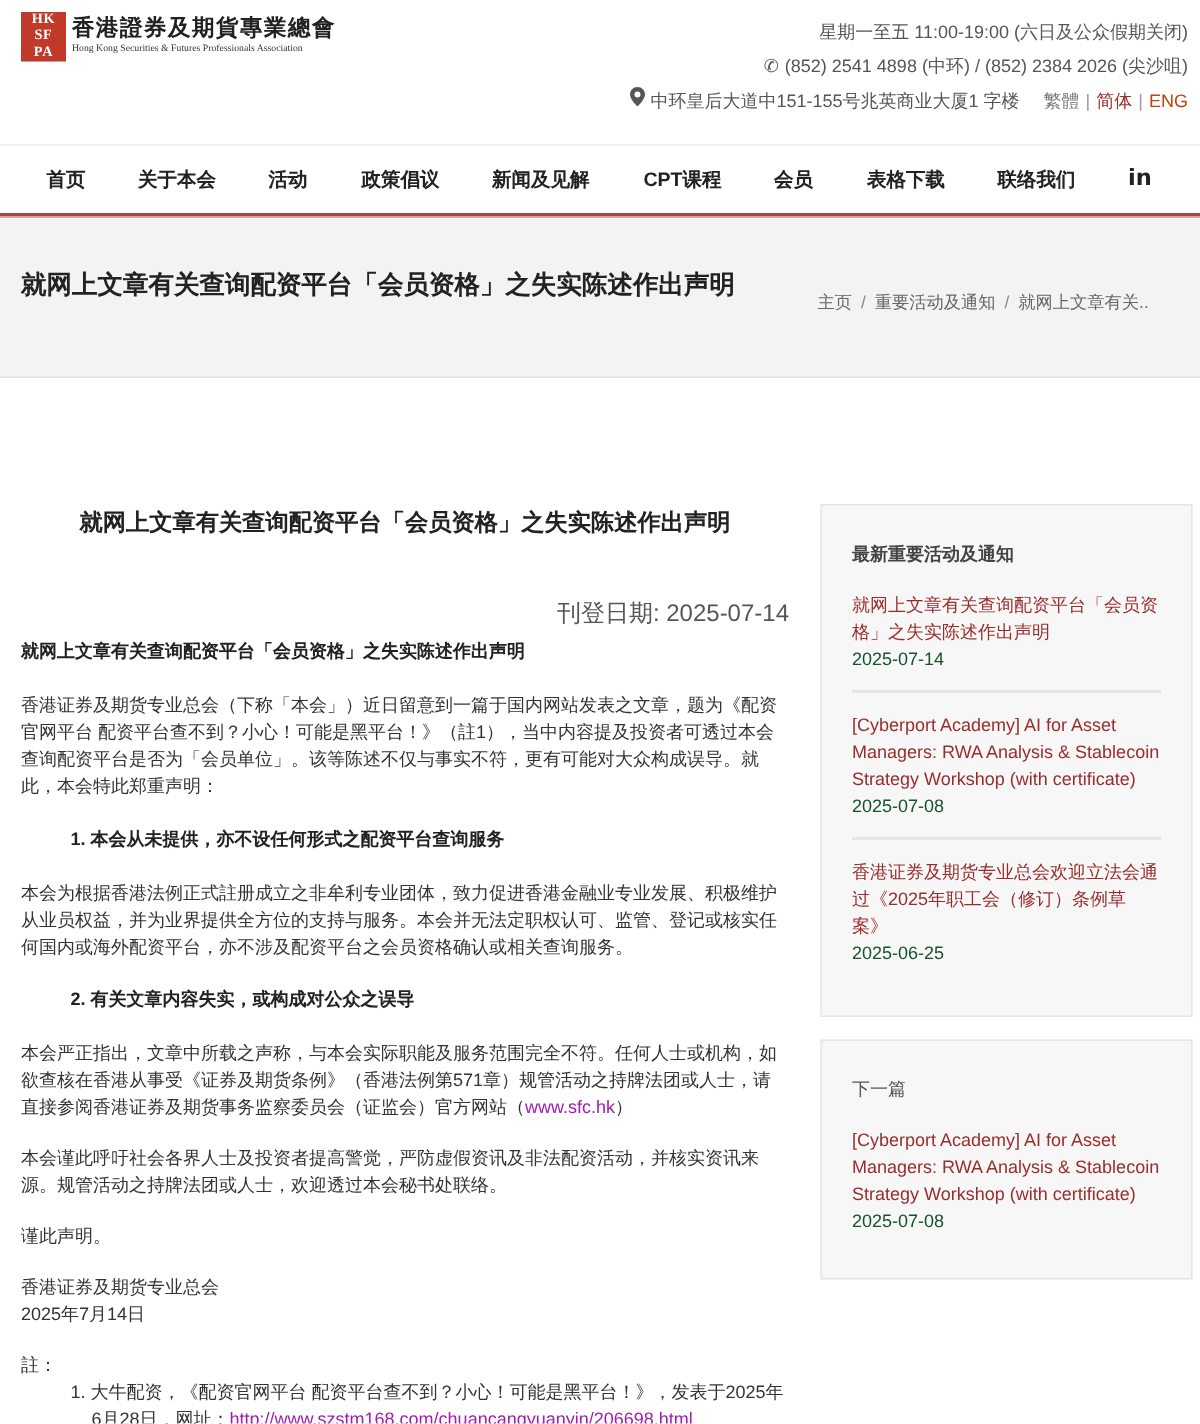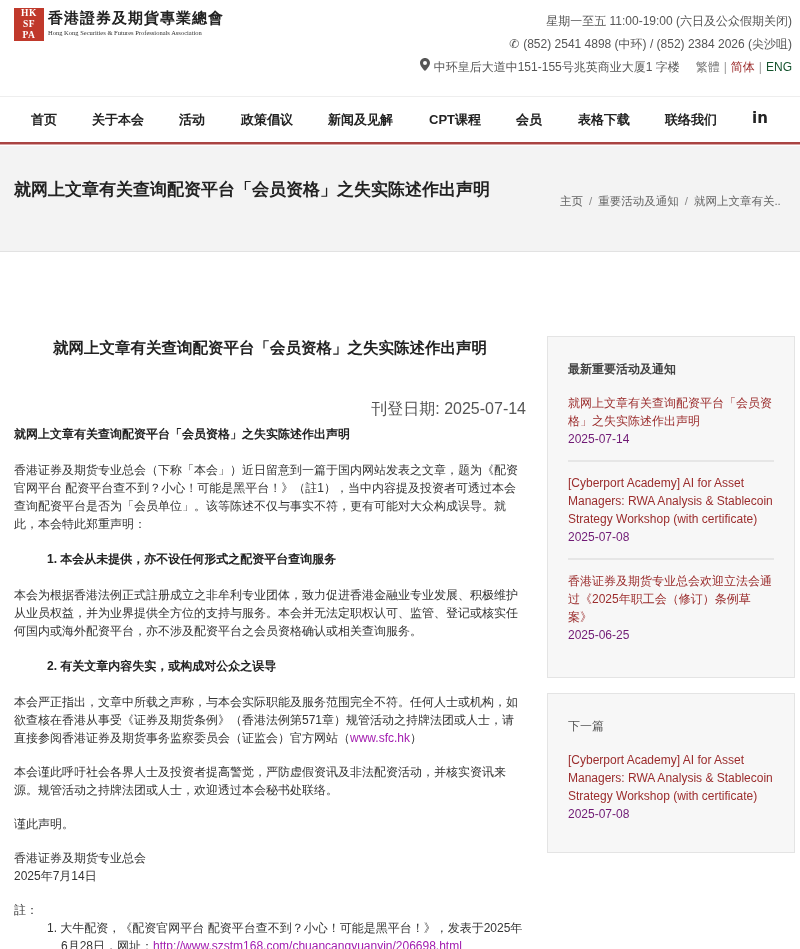--- a/index.html
+++ b/index.html
@@ -22,42 +22,42 @@
 
   
   .nav { position: absolute; left: 0; top: 96px; width: 800px; height: 29px; background: #fff; display: flex; align-items: center; border-top: 1px solid #eee; }
   .nav-item { font-size: 13px; font-weight: bold; color: #222; white-space: nowrap; position: absolute; top: 14px; }
   .nav-li { font-size: 15px; font-weight: bold; color: #222; position: absolute; top: 12px; left: 752px; font-family: "DejaVu Sans", sans-serif; }
   .nav-rule { position: absolute; left: 0; top: 142px; width: 800px; height: 3px; background: #a94442; border-bottom: 1px solid #d9a3a3; }
 
   
   .title-band { position: absolute; left: 0; top: 146px; width: 800px; height: 106px; background: #f3f3f3; border-bottom: 1px solid #e2e2e2; }
   .page-title { position: absolute; left: 14px; top: 34px; width: 540px; font-size: 17px; font-weight: bold; color: #222; line-height: 20px; }
-  .breadcrumb { position: absolute; left: 545px; top: 48px; font-size: 11.5px; color: #666; white-space: nowrap; margin-left: 15px; }
+  .breadcrumb { position: absolute; left: 545px; top: 48px; font-size: 11.5px; color: #666; white-space: nowrap; }
   .breadcrumb .sep { margin: 0 6px; color: #888; }
 
   
   .article { position: absolute; left: 14px; top: 330px; width: 512px; }
   .art-title { text-align: center; font-size: 15.5px; font-weight: bold; color: #222; margin-top: 8px; height: 24px; }
   .pub-date { text-align: right; font-size: 16px; color: #555; margin-top: 37px; }
   .art-sub { font-size: 12px; font-weight: bold; color: #222; margin-top: 6px; }
   .para { font-size: 12px; line-height: 18px; color: #333; margin-top: 16px; }
   .num-head { font-size: 12px; font-weight: bold; color: #222; margin-top: 18px; padding-left: 33px; }
   .link { color: #a21caf; }
   .sign { font-size: 12px; line-height: 18px; color: #333; }
   .note-list { font-size: 12px; line-height: 18px; color: #333; padding-left: 33px; text-indent: -14px; margin-left: 14px; }
 
   
   .widget { position: absolute; left: 547px; width: 248px; background: #f7f7f7; border: 1px solid #e4e4e4; padding: 0 20px 4px 20px; }
   .w-title { font-size: 12px; font-weight: bold; color: #444; margin-top: 24px; margin-bottom: 16px; }
   .w-title.normal { font-weight: normal; color: #555; }
   .w-item { padding-bottom: 12px; border-bottom: 2px solid #e6e6e6; margin-bottom: 12px; }
   .w-item:last-child { border-bottom: none; margin-bottom: 0; }
   .w-link { font-size: 12px; line-height: 18px; color: #9b2c2c; display: block; }
-  .w-date { font-size: 12px; line-height: 18px; color: #701a75; }
+  .w-date { font-size: 12px; line-height: 18px; color: #14532d; }
 </style>
 </head>
 <body>
 
 <div class="topbar">
   <div class="logo">
     <div class="logo-mark">
       <div>HK</div>
       <div>SF</div>
       <div>PA</div>
@@ -77,21 +77,21 @@
       <span>(852) 2541 4898 (中环) / (852) 2384 2026 (尖沙咀)</span>
     </div>
     <div class="row">
       <span class="ic">
         <svg width="10" height="13" viewBox="0 0 10 13">
             <path d="M5 0C2.2 0 0 2.2 0 5c0 3.5 5 8 5 8s5-4.5 5-8c0-2.8-2.2-5-5-5zm0 7a2 2 0 1 1 0-4 2 2 0 0 1 0 4z" fill="#555"></path>
           </svg>
       </span>
       <span>中环皇后大道中151-155号兆英商业大厦1 字楼</span>
       <span class="lang">
-        <a style="color:#777">繁體</a><span class="sep">|</span><a class="active">简体</a><span class="sep">|</span><a style="color:#14532d">ENG</a>
+        <a style="color:#777">繁體</a><span class="sep">|</span><a class="active">简体</a><span class="sep">|</span><a style="color:#c2410c">ENG</a>
       </span>
     </div>
   </div>
 </div>
 
 <div class="nav">
   <a class="nav-item" style="left:31px">首页</a>
   <a class="nav-item" style="left:92px">关于本会</a>
   <a class="nav-item" style="left:179px">活动</a>
   <a class="nav-item" style="left:241px">政策倡议</a>

